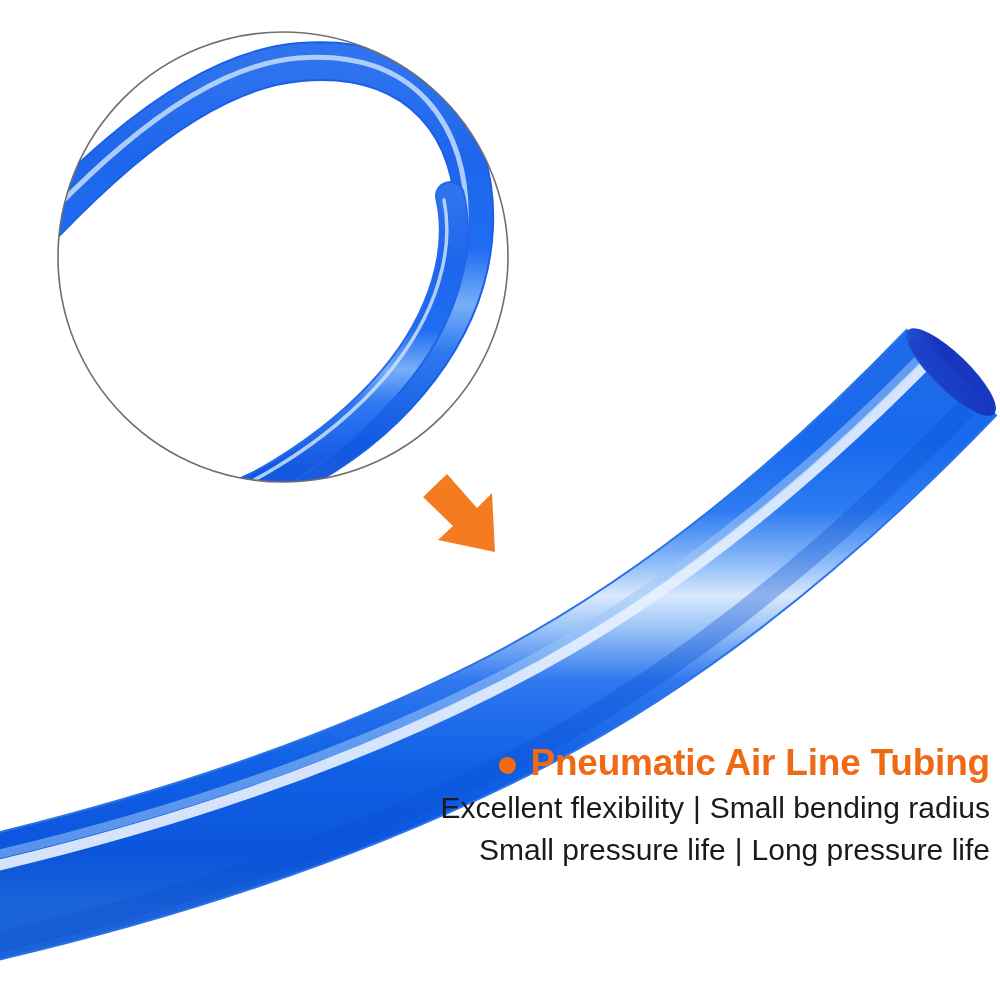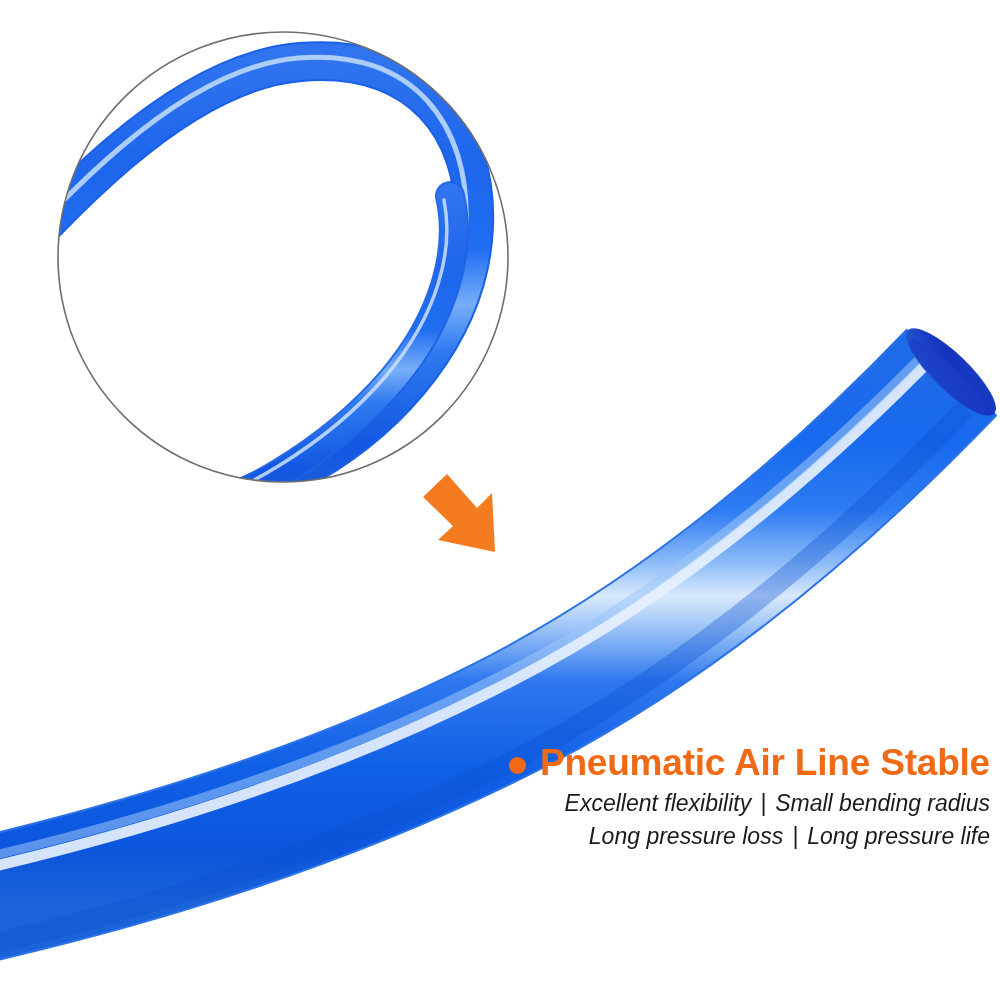--- a/index.html
+++ b/index.html
@@ -47,26 +47,25 @@
   }
   .headline {
     font-size: 37px;
     font-weight: bold;
     color: #F06A16;
     letter-spacing: -0.2px;
     line-height: 1.05;
     white-space: nowrap;
   }
   .feature-line {
-    font-size: 23px;
+    font-size: 30px;
     color: #1a1a1a;
     line-height: 1.42;
     white-space: nowrap;
     font-weight: 400;
-    font-style: italic;
   }
   .sep {
     display: inline-block;
     padding: 0 9px;
     color: #1a1a1a;
     font-weight: 300;
   }
 </style>
 </head>
 <body>
@@ -185,26 +184,26 @@
         <ellipse cx="951" cy="372" rx="18" ry="60" transform="rotate(-46 951 372)" fill="url(#tipGrad)"></ellipse>
         <ellipse cx="947" cy="376" rx="11" ry="52" transform="rotate(-46 947 376)" fill="#1B3DC6" opacity="0.75"></ellipse>
       </g>
     </g>
   </svg>
 
   <div id="text-block">
 
     <div class="headline-row">
       <span class="bullet-dot"></span>
-      <span class="headline">Pneumatic Air Line Stable</span>
+      <span class="headline">Pneumatic Air Line Tubing</span>
     </div>
 
     <div class="feature-line">
       <span>Excellent flexibility</span><span class="sep">|</span><span>Small bending radius</span>
     </div>
 
 
     <div class="feature-line">
-      <span>Long pressure loss</span><span class="sep">|</span><span>Long pressure life</span>
+      <span>Small pressure life</span><span class="sep">|</span><span>Long pressure life</span>
     </div>
 
   </div>
 </div>
 
 </body></html>

